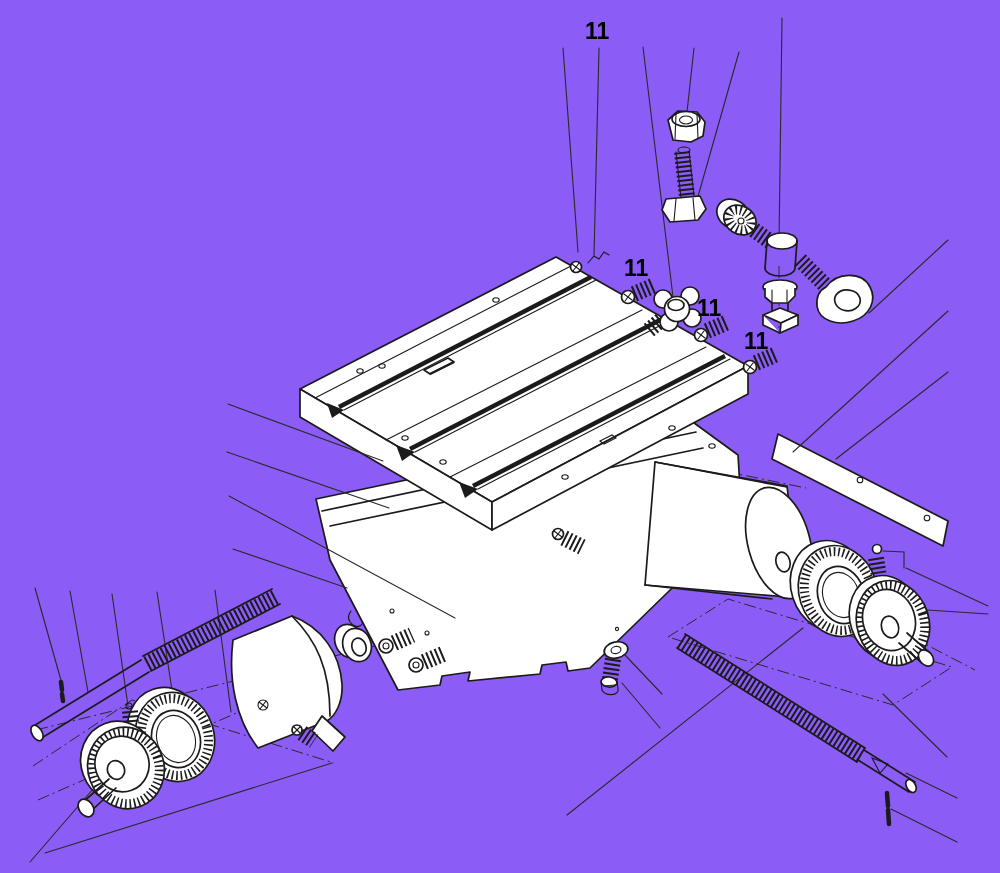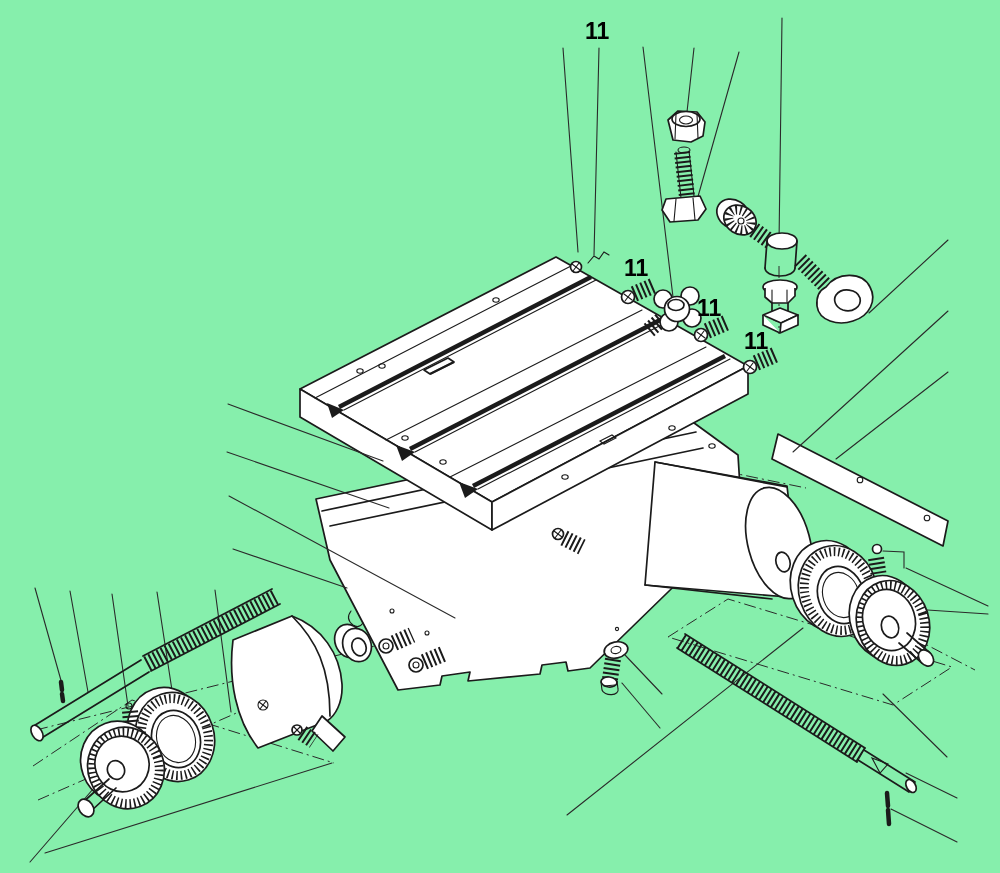--- a/index.html
+++ b/index.html
@@ -1,16 +1,16 @@
 <!DOCTYPE html>
 <html><head>
 <meta charset="utf-8">
 <style>
   html,body{margin:0;padding:0;background:#ffffff;}
-  .stage{position:relative;width:1000px;height:873px;background:#86efac;overflow:hidden;
+  .stage{position:relative;width:1000px;height:873px;background:#8b5cf6;overflow:hidden;
          font-family:"Liberation Sans", sans-serif;}
   svg{position:absolute;left:0;top:0;}
   svg *{vector-effect:none;}
   .ln{fill:none;stroke:#1b1b1b;stroke-width:1.7;stroke-linecap:round;stroke-linejoin:round;}
   .thin{fill:none;stroke:#1b1b1b;stroke-width:1.1;stroke-linecap:round;}
   .callout{fill:none;stroke:#2a2a2a;stroke-width:1.1;stroke-linecap:round;}
   .fillw{fill:#ffffff;stroke:#1b1b1b;stroke-width:1.7;stroke-linejoin:round;}
   .ink{fill:#1b1b1b;stroke:none;}
   .dashdot{fill:none;stroke:#2a2a2a;stroke-width:1;stroke-dasharray:12 4 2 4;}
   .thread{fill:none;stroke:#1b1b1b;stroke-dasharray:2 2.6;stroke-width:16;}

